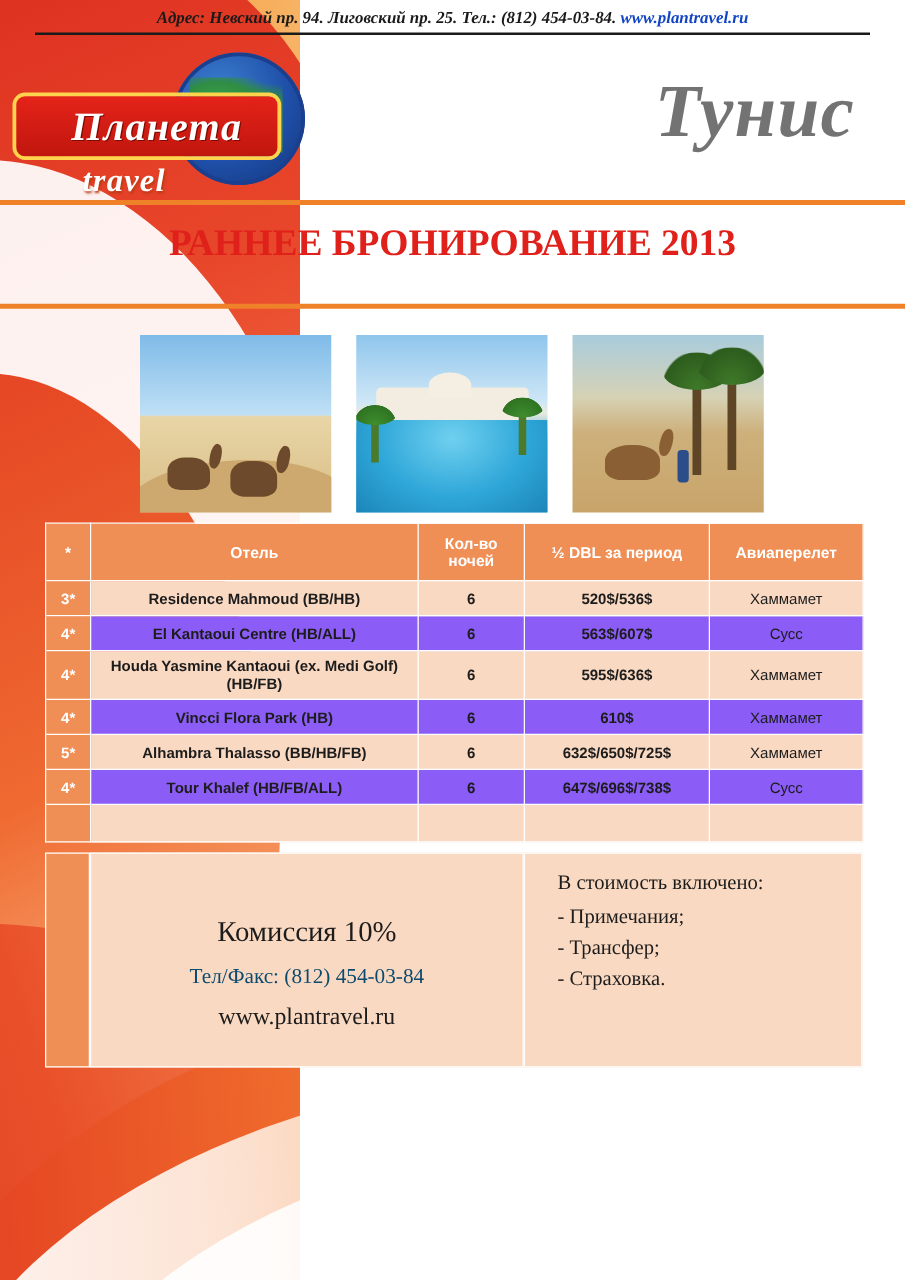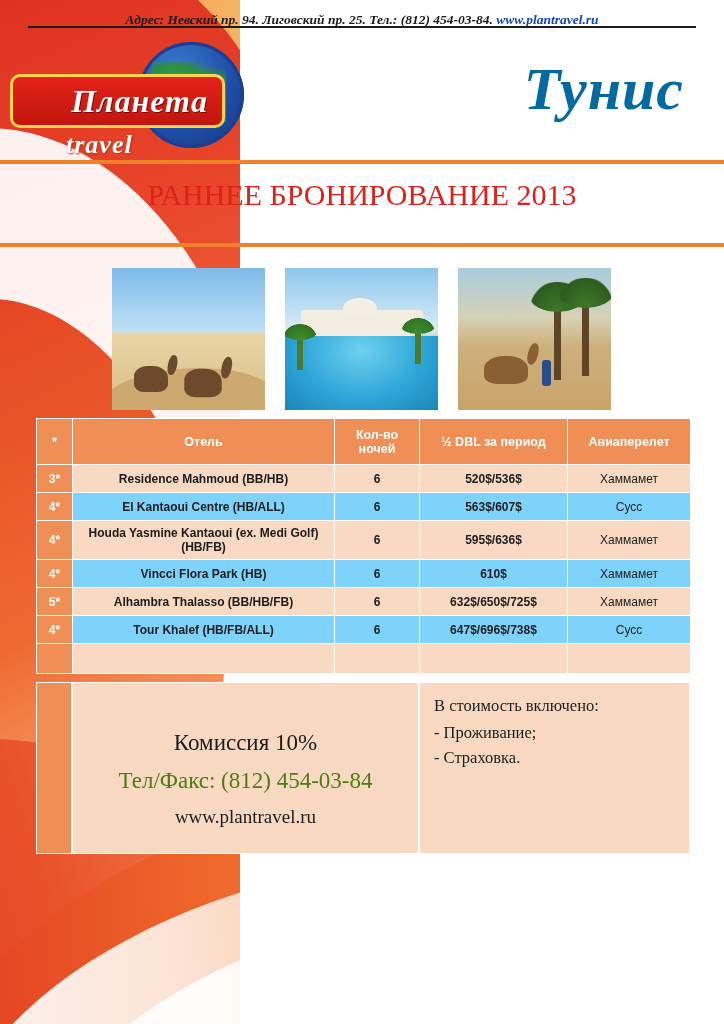--- a/index.html
+++ b/index.html
@@ -99,21 +99,21 @@
     position: absolute;
     left: 240px; top: 0; width: 520px; height: 1024px;
     background: #ffffff;
   }
 
   
   .addr-bar {
     position: absolute;
     left: 0; top: 0; width: 724px; height: 28px;
     z-index: 30;
-    display: flex; align-items: flex-end; justify-content: center;
+    display: flex; align-items: center; justify-content: center;
   }
   .addr-text {
     font-family: "Liberation Serif", serif;
     font-style: italic;
     font-weight: bold;
     font-size: 13.5px;
     color: #1a1a1a;
     white-space: nowrap;
   }
   .addr-text .site { color: #1245c4; }
@@ -143,21 +143,21 @@
       radial-gradient(ellipse at 30% 40%, #3aa94b 0%, #2f8f3c 40%, rgba(0,0,0,0) 62%),
       radial-gradient(ellipse at 75% 70%, #3aa94b 0%, #2f8f3c 45%, rgba(0,0,0,0) 65%);
     opacity: .95;
   }
   .logo-ribbon {
     position: absolute; left: 0; top: 36px;
     width: 215px; height: 54px;
     background: linear-gradient(180deg, #e52319 0%, #c0160e 100%);
     border-radius: 10px;
     border: 3px solid #ffd34d;
-    display: flex; align-items: center; justify-content: center; padding-left: 44px;
+    display: flex; align-items: center;  padding-left: 44px;
   }
   .logo-word {
     font-family: "Liberation Serif", serif;
     font-weight: bold; font-style: italic;
     font-size: 32px; color: #ffffff;
     letter-spacing: 1px;
     text-shadow: 1px 1px 0 #7d0a05;
   }
   .logo-travel {
     position: absolute; left: 56px; top: 92px;
@@ -167,39 +167,39 @@
     text-shadow: 1px 1px 2px #b33a10;
     letter-spacing: 1px;
   }
 
   
   .big-title {
     position: absolute; right: 40px; top: 55px;
     font-family: "Liberation Serif", serif;
     font-style: italic; font-weight: bold;
     font-size: 60px;
-    color: #0369a1;
+    color: #737373;
     z-index: 26;
     letter-spacing: 1px;
   }
 
   
   .rule-top {
     position: absolute; left: 0; top: 160px; width: 724px; height: 4px;
     background: #ef8129; z-index: 24;
   }
   .rule-bottom {
     position: absolute; left: 0; top: 243px; width: 724px; height: 4px;
     background: #ef8129; z-index: 24;
   }
   .subtitle {
     position: absolute; left: 0; top: 178px; width: 724px;
     text-align: center; z-index: 26;
     font-family: "Liberation Serif", serif;
-    font-weight: normal; font-size: 30px;
+    font-weight: bold; font-size: 30px;
     color: #e0201a;
   }
 
   
   .photos {
     position: absolute; left: 112px; top: 268px;
     width: 500px; height: 142px; z-index: 26;
     display: flex; gap: 20px;
   }
   .photo { width: 153px; height: 142px; position: relative; overflow: hidden; }
@@ -292,21 +292,21 @@
     height: 46px;
   }
   .col-star  { width: 36px; }
   .col-hotel { width: 262px; }
   .col-nights{ width: 85px; }
   .col-price { width: 148px; }
   .col-notes { width: 123px; }
 
   tbody td { font-size: 12px; font-weight: bold; color: #1c1c1c; height: 28px; }
   tbody tr.odd td  { background: #fad9c2; }
-  tbody tr.even td { background: #7dd3fc; }
+  tbody tr.even td { background: #8b5cf6; }
   tbody td.star { color: #ffffff; background: #ef8f55 !important; font-size: 12px; }
   tbody td.notes { font-weight: normal; }
   tbody tr.empty td { height: 30px; }
   tbody tr.empty td.star { background: #ef8f55 !important; }
 
   
   .footer-row {
     position: absolute; left: 36px; top: 682px;
     width: 654px; height: 172px; z-index: 27;
     display: flex;
@@ -318,29 +318,29 @@
     width: 347px; background: #fad9c2; border: 1px solid #ffffff;
     display: flex; flex-direction: column; align-items: center; justify-content: center;
     gap: 12px; padding-top: 22px;
   }
   .comm {
     font-family: "Liberation Serif", serif;
     font-size: 23px; color: #1c1c1c;
   }
   .phone {
     font-family: "Liberation Serif", serif;
-    font-size: 23px; color: #4d7c0f;
+    font-size: 17px; color: #0c4a6e;
   }
   .site-link {
     font-family: "Liberation Serif", serif;
     font-size: 19px; color: #1c1c1c;
   }
   .foot-right {
     flex: 1; background: #fad9c2; border: 1px solid #ffffff;
-    padding: 10px 14px;
+    padding: 10px 26px;
     font-family: "Liberation Serif", serif;
     font-size: 16.5px; color: #1c1c1c; line-height: 1.52;
   }
   .foot-right .hd { margin-bottom: 2px; }
 </style>
 </head>
 <body>
 
 <div id="page">
 
@@ -474,18 +474,19 @@
 
   <div class="footer-row">
     <div class="foot-star-col"></div>
     <div class="foot-left">
       <div class="comm">Комиссия 10%</div>
       <div class="phone">Тел/Факс: (812) 454-03-84</div>
       <div class="site-link">www.plantravel.ru</div>
     </div>
     <div class="foot-right">
       <div class="hd">В стоимость включено:</div>
-      <div>- Проживание;</div>
+      <div>- Примечания;</div>
+      <div>- Трансфер;</div>
       <div>- Страховка.</div>
     </div>
   </div>
 
 </div>
 
 </body></html>

